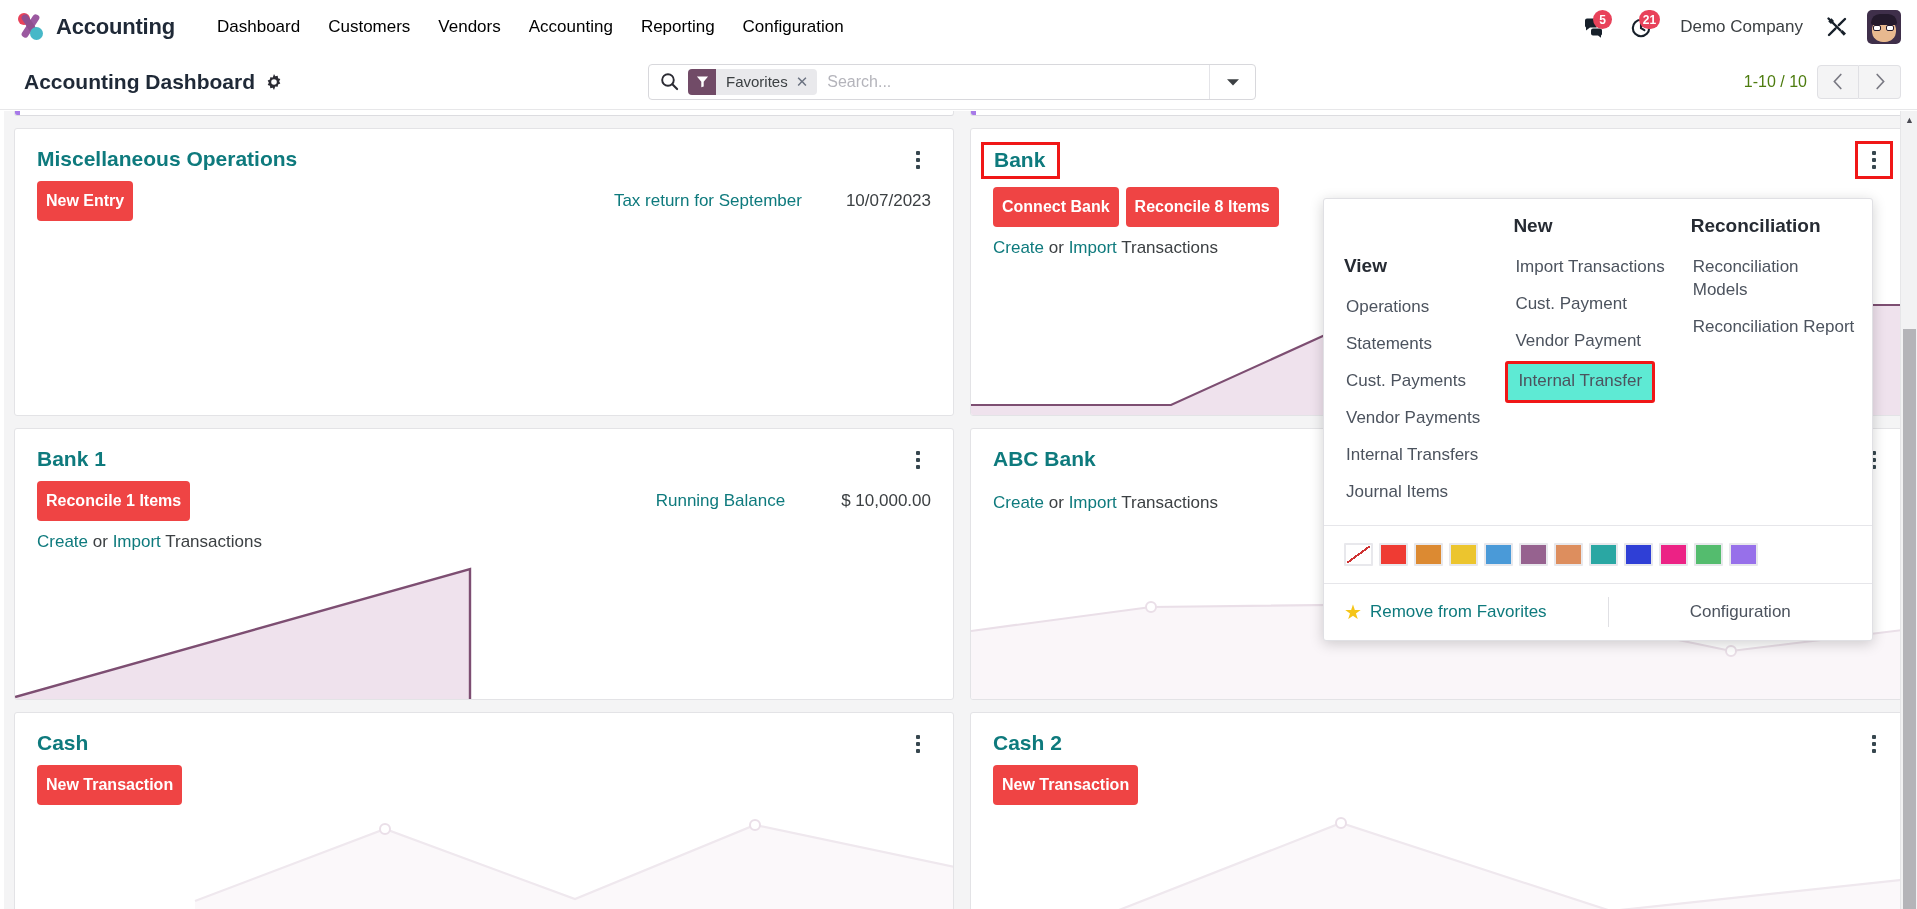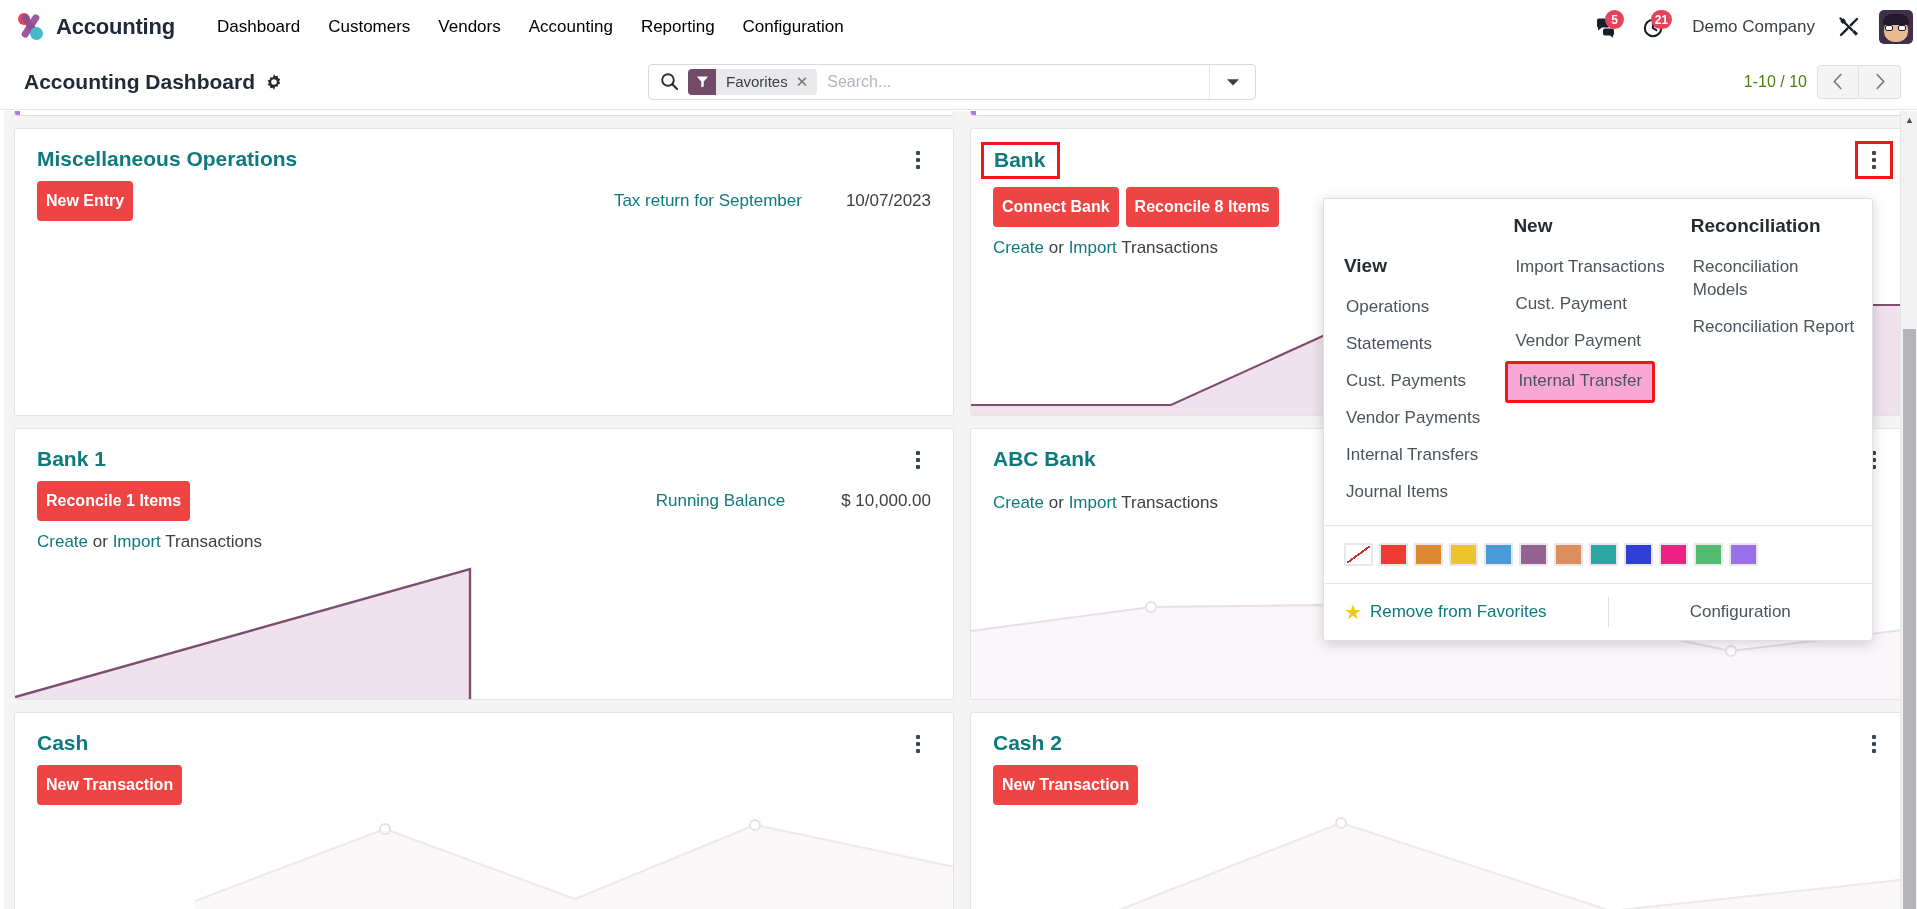--- a/index.html
+++ b/index.html
@@ -8,21 +8,21 @@
     font-family: "Liberation Sans", sans-serif;
     background: #ffffff;
     overflow: hidden;
   }
 
   
   .navbar {
     height: 54px; width: 100%;
     background: #ffffff;
     display: flex; align-items: center;
-    padding: 0 4px 0 14px;
+    padding: 0 16px 0 14px;
     position: relative; z-index: 60;
   }
   .brand-logo { width: 34px; height: 34px; position: relative; margin-right: 8px; flex: 0 0 auto; }
   .brand-logo .bar1, .brand-logo .bar2 {
     position: absolute; width: 7px; height: 26px; border-radius: 3px; top: 3px; left: 13px;
   }
   .brand-logo .bar1 { background: #9b59a0; transform: rotate(33deg); }
   .brand-logo .bar2 { background: #8f4f8f; transform: rotate(-33deg); }
   .brand-logo .dot1 { position: absolute; width: 12px; height: 12px; border-radius: 50%; background: #e8425a; top: 3px; left: 4px; }
   .brand-logo .dot2 { position: absolute; width: 13px; height: 13px; border-radius: 50%; background: #46b8c8; top: 17px; left: 16px; }
@@ -181,21 +181,21 @@
   .dd-head {
     font-size: 19px; font-weight: 700; color: #262b33;
     margin-bottom: 12px; white-space: nowrap;
   }
   .dd-item {
     font-size: 17px; color: #4c535e; line-height: 1.35;
     padding: 7px 6px 7px 2px; cursor: pointer; border-radius: 3px;
   }
   .dd-item.boxed {
     border: 3px solid #f01717; padding: 6px 10px 7px 10px;
-    margin: 1px 0 1px -8px; background: #f9a8d4; display: inline-block;
+    margin: 1px 0 1px -8px; background: #5eead4; display: inline-block;
   }
   .dd-sep { height: 1px; background: #e6e6ea; margin: 0; }
 
   .palette { display: flex; gap: 6px; padding: 17px 0 17px 20px; align-items: center; flex-wrap: wrap; }
   .swatch {
     width: 29px; height: 23px; border: 2px solid #e8e8ec;
     cursor: pointer; position: relative; background: #fff; border-radius: 1px;
   }
   .swatch.none::after {
     content: ""; position: absolute; left: 1px; top: 1px; right: 1px; bottom: 1px;

